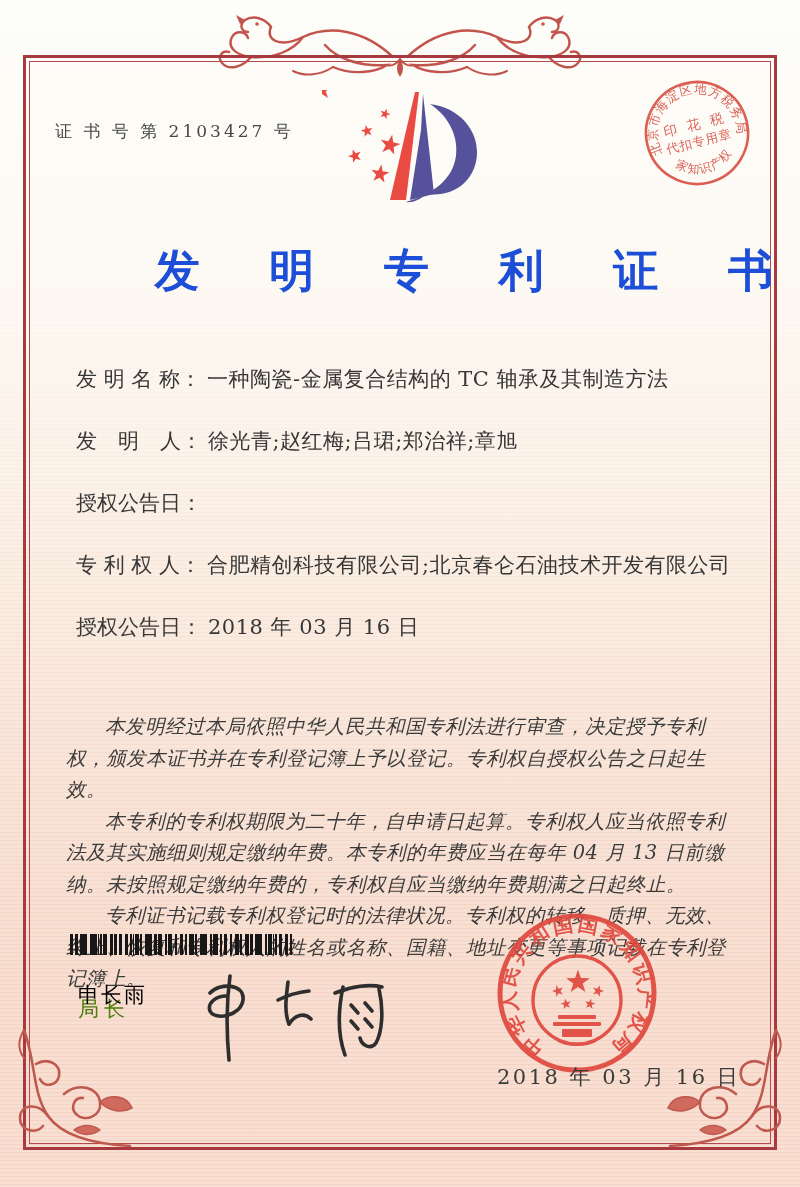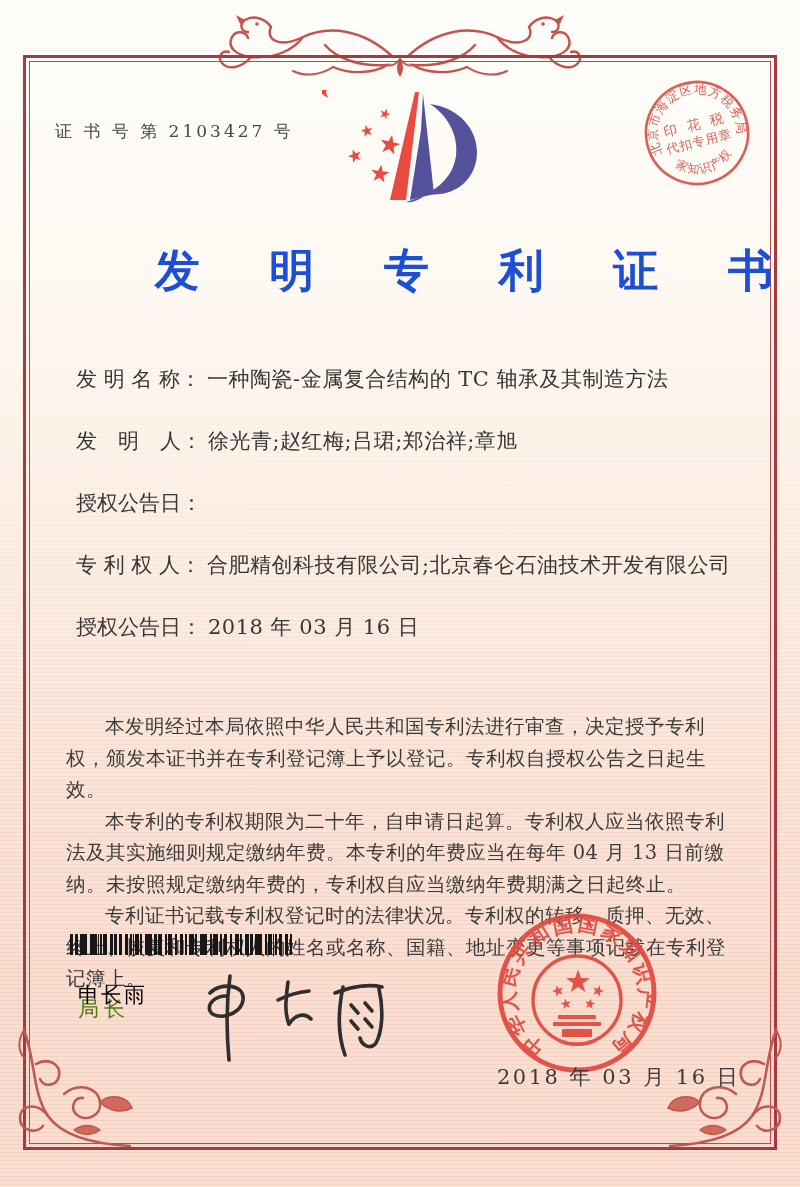--- a/index.html
+++ b/index.html
@@ -44,21 +44,21 @@
   .field-row {
     display:flex; align-items:flex-start;
     margin-bottom:36px; font-size:21px; color:#363636; line-height:26px;
   }
   .field-label { flex:none; white-space:pre; }
   .field-value { margin-left:6px; letter-spacing:0.5px; }
   .body-text {
     position:absolute; left:66px; top:711px; width:678px;
     font-size:19.5px; line-height:31.5px; color:#3b3b3b;
   }
-  .body-text p { text-indent:2em; letter-spacing:0.5px; }
+  .body-text p { text-indent:2em; letter-spacing:0.5px;font-style:italic; }
   .barcode {
     position:absolute; left:70px; top:934px; width:222px; height:21px;
     background:
       repeating-linear-gradient(90deg,#171717 0 2px,rgba(0,0,0,0) 2px 5px),
       repeating-linear-gradient(90deg,#171717 0 1px,rgba(0,0,0,0) 1px 7px),
       repeating-linear-gradient(90deg,#171717 0 3px,rgba(0,0,0,0) 3px 11px);
   }
   .sig-title {
     position:absolute; left:78px; top:995px;
     font-family:"DejaVu Sans","Liberation Sans",sans-serif;

